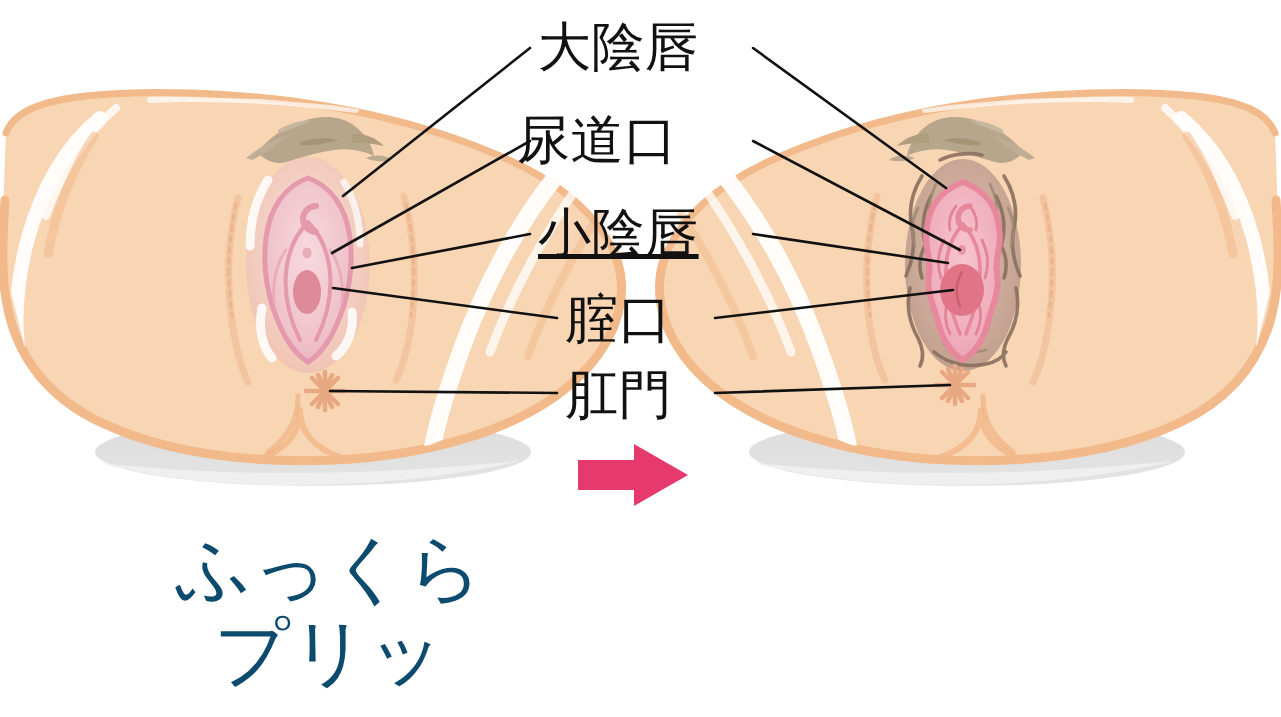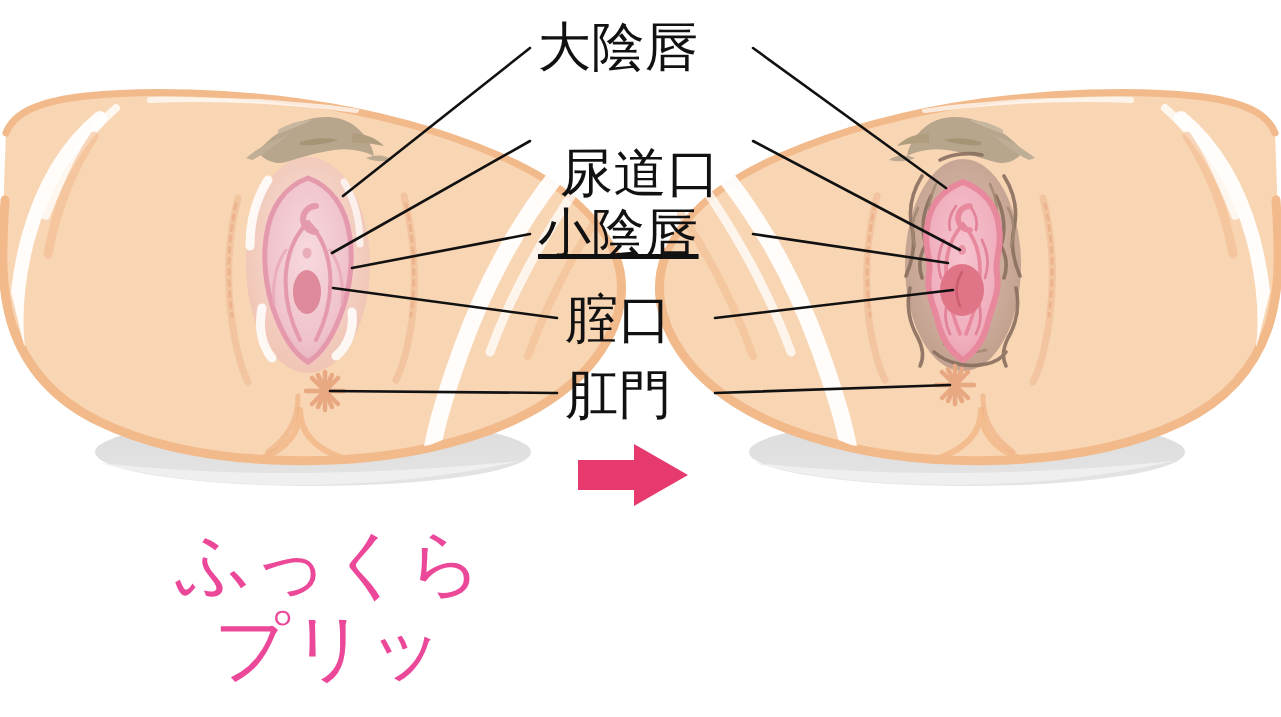--- a/index.html
+++ b/index.html
@@ -18,22 +18,22 @@
     color:#111111;
     font-weight:400;
     white-space:nowrap;
     letter-spacing:.01em;
     line-height:1;
     text-align:right;
   }
   .anno-label{font-size:53px;}
   .caption{
     position:absolute;
-    font-family:Liberation Mono, monospace;
-    color:#ec4899;
+    font-family:Liberation Serif, serif;
+    color:#0c4a6e;
     font-size:74px;
     line-height:1.14;
     text-align:center;
     white-space:pre-line;
     letter-spacing:.02em;
   }
 </style>
 </head>
 <body>
 
@@ -264,21 +264,21 @@
       <line x1="715" y1="318" x2="953" y2="290"></line>
       <line x1="715" y1="393" x2="950" y2="385"></line>
     </g>
 
     <g>
       <path d="M578,460 L634,460 L634,444 L688,475 L634,506 L634,490 L578,490 Z" fill="#E6396E"></path>
     </g>
   </svg>
 
   <div class="label-text anno-label" style="left:538px;top:20px;">大陰唇</div>
-  <div class="label-text anno-label" style="left:560px;top:113px;margin-top:33px;">尿道口</div>
+  <div class="label-text anno-label" style="left:517px;top:113px;">尿道口</div>
   <div class="label-text anno-label" style="left:538px;top:206px;text-decoration:underline;">小陰唇</div>
   <div class="label-text anno-label" style="left:565px;top:292px;">腟口</div>
   <div class="label-text anno-label" style="left:565px;top:368px;">肛門</div>
 
   <div class="caption" style="left:130px;top:527px;width:400px;">ふっくら
 プリッ</div>
 
 </div>
 
 </body></html>

